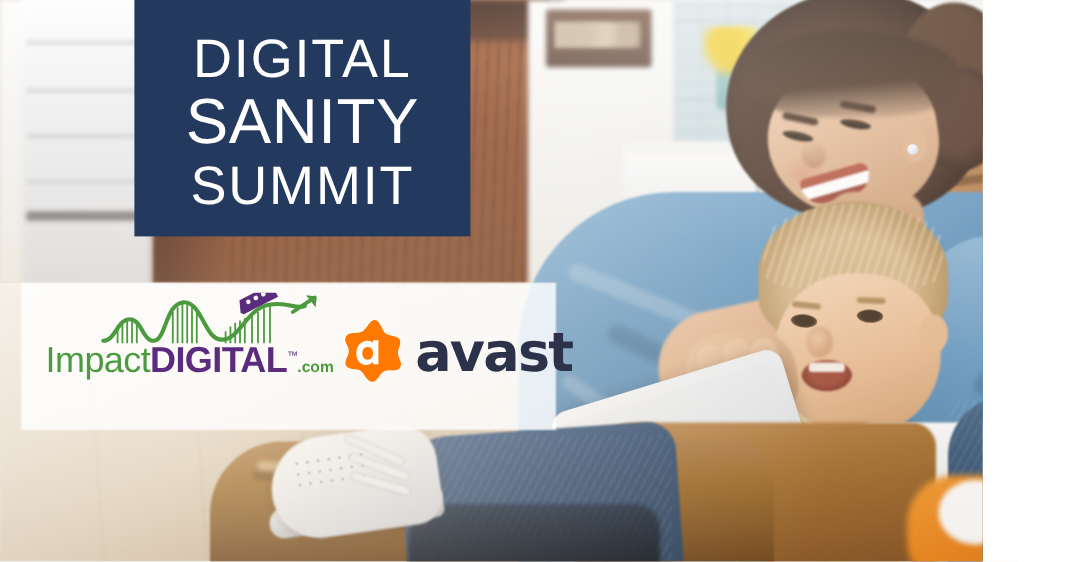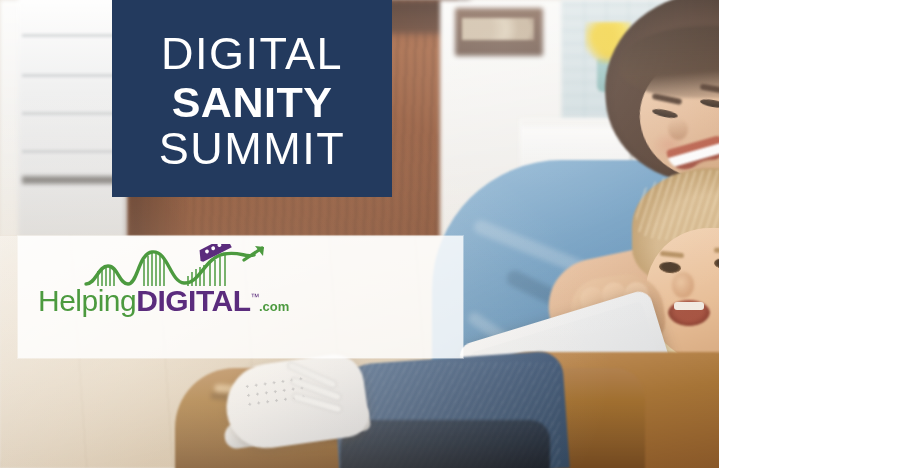--- a/index.html
+++ b/index.html
@@ -1,20 +1,20 @@
 <!DOCTYPE html>
 <html><head>
 <meta charset="utf-8">
 <title>Digital Sanity Summit</title>
 <style>
   * { margin:0; padding:0; box-sizing:border-box; }
   html,body { width:899px; height:468px; overflow:hidden; background:#ffffff;
               font-family:"Liberation Sans", sans-serif; }
 
-  .banner { position:relative; width:719px; height:468px; overflow:hidden; }
+  .banner { position:relative; width:819px; height:468px; overflow:hidden; }
 
   
   .photo { position:absolute; inset:0; overflow:hidden; background:#e8e2da; }
 
   
   .bg-room-left { position:absolute; left:0; top:0; width:200px; height:300px;
       background:linear-gradient(180deg,#fdfdfd 0%,#f4f3f1 55%,#ece6dd 100%);
       filter:blur(2px); }
   .bg-cabinet-white { position:absolute; left:18px; top:-6px; width:120px; height:250px;
       background:linear-gradient(180deg,#ffffff 0%,#f1f2f3 40%,#e7e8ea 75%,#dcdcdc 100%);
@@ -265,21 +265,21 @@
         radial-gradient(ellipse at 70% 10%, rgba(255,255,255,.22), rgba(255,255,255,0) 55%),
         linear-gradient(180deg, rgba(255,250,242,.07), rgba(90,60,30,.07)); }
 
   
   .title-box { position:absolute; left:112px; top:0; width:280px; height:197px;
       background:#233a5e; display:flex; flex-direction:column;
       align-items:center; justify-content:center; padding-top:6px; }
   .t-line { color:#ffffff; line-height:1.02; letter-spacing:.5px; text-align:center;
       white-space:nowrap; }
   .t-digital { font-size:45px; font-weight:300; letter-spacing:1.5px; }
-  .t-sanity  { font-size:43px; font-weight:700; letter-spacing:.5px; margin:4px 0 2px; }
+  .t-sanity  { font-size:53px; font-weight:400; letter-spacing:.5px; margin:4px 0 2px; }
   .t-summit  { font-size:45px; font-weight:300; letter-spacing:1.5px; }
 
   
   .sponsored { position:absolute; left:192px; top:202px; color:#ffffff;
       font-size:20px; font-style:italic; font-weight:600; letter-spacing:.3px;
       text-shadow:0 1px 3px rgba(40,20,8,.6); }
 
   
   .logo-panel { position:absolute; left:18px; top:236px; width:445px; height:122px;
       background:rgba(255,255,255,.82); box-shadow:0 0 0 1px rgba(255,255,255,.35); }
@@ -452,20 +452,32 @@
         <path d="M160 16 L178 4" fill="none" stroke="#4c9a3f" stroke-width="3.2" stroke-linecap="round"></path>
         <path d="M171 2 L180 3 L179 12 Z" fill="#4c9a3f"></path>
         <g transform="translate(112,8) rotate(-27)">
           <path d="M0 10 L4 0 L34 0 L34 12 L2 12 Z" fill="#5b2c7d"></path>
           <circle cx="10" cy="4.5" r="1.9" fill="#ffffff"></circle>
           <circle cx="17" cy="4.5" r="1.9" fill="#ffffff"></circle>
           <circle cx="24" cy="4.5" r="1.9" fill="#ffffff"></circle>
         </g>
       </svg>
       <div class="ip-word">
-        <span class="ip-impact">Helping</span><span class="ip-parents">DIGITAL</span><span class="ip-tm">™</span><span class="ip-com">.com</span>
+        <span class="ip-impact">Impact</span><span class="ip-parents">DIGITAL</span><span class="ip-tm">™</span><span class="ip-com">.com</span>
       </div>
     </div>
 
+    <div class="av">
+      <svg class="av-icon" viewBox="0 0 100 100">
+        <path d="M50 3 C57 3 60 13 64 20 C69 28 80 25 86 30 C92 36 85 45 85 52
+                 C85 60 93 67 88 74 C83 81 72 76 65 79 C57 83 55 95 47 95
+                 C39 95 36 84 30 79 C24 74 12 78 8 71 C4 64 12 57 12 49
+                 C12 41 3 34 8 27 C13 20 25 24 32 20 C39 16 43 3 50 3 Z" fill="#ff7800"></path>
+        <path d="M56 33 L56 69 L48 69 L48 65 C45 68 41 70 37 70 C29 70 23 63 23 53
+                 C23 42 30 34 40 34 C43 34 46 35 48 37 L48 33 Z
+                 M40 43 C35 43 32 47 32 52 C32 58 35 62 40 62 C45 62 48 58 48 52 C48 47 45 43 40 43 Z" fill="#ffffff"></path>
+      </svg>
+      <div class="av-word">avast</div>
+    </div>
 
   </div>
 
 </div>
 
 </body></html>

